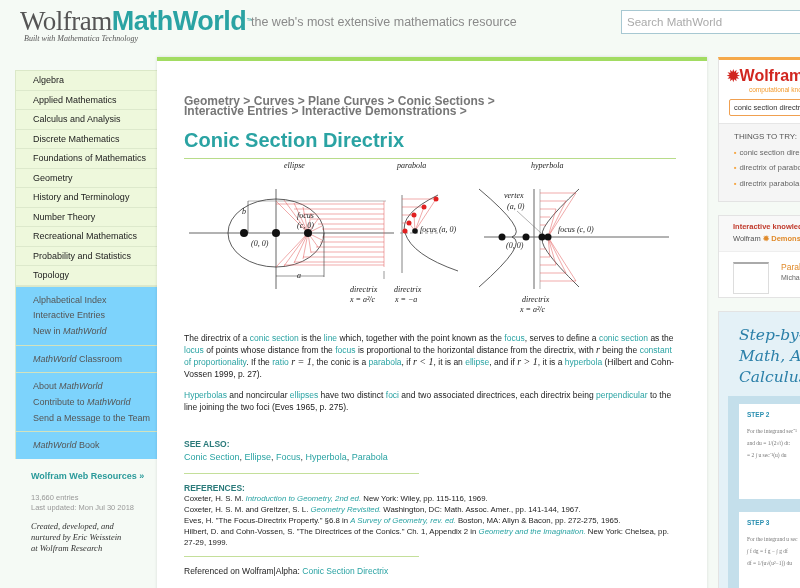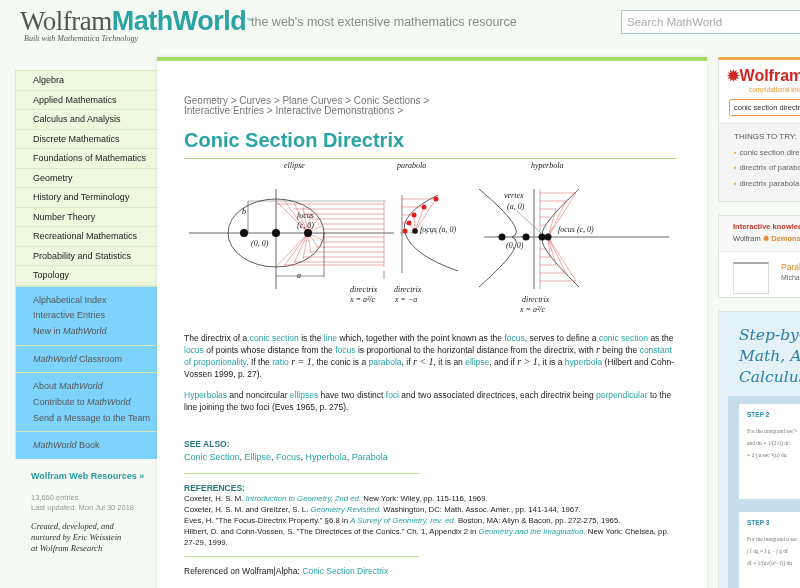--- a/index.html
+++ b/index.html
@@ -31,21 +31,21 @@
   .nav-sec .grp:last-child { border-bottom: none; }
   .nav-sec .item { font-size: 9px; color: #555; height: 15.7px; line-height: 15.7px; }
   .nav-sec i { font-style: italic; }
   .wwr { margin-top: 12px; padding-left: 16px; font-size: 9px; font-weight: bold; color: #2a9a9a; }
   .stats { margin-top: 12px; padding-left: 16px; font-size: 7.5px; color: #999; line-height: 10px; }
   .credit { margin-top: 8px; padding-left: 16px; font-family: "Liberation Serif", serif; font-style: italic; font-size: 8.5px; color: #333; line-height: 11px; }
 
   
   .main { position: absolute; left: 157px; top: 57px; width: 550px; height: 540px; background: #fff; border-top: 4px solid #a2dc62; box-shadow: 0 0 3px rgba(0,0,0,0.12); }
   .content { position: absolute; left: 27px; top: 35px; width: 495px; }
-  .crumbs { font-size: 10px; color: #777; line-height: 10px; }
+  .crumbs { font-size: 12px; color: #777; line-height: 10px; font-weight: bold; }
   .crumbs a { color: #777; }
   .title { font-size: 20px; color: #2aa3a3; margin-top: 13px; line-height: 22px; }
   .title-rule { height: 1px; background: #b8dc8a; margin-top: 7px; width: 492px; }
   .figure { position: relative; width: 492px; height: 165px; }
   .fig-label { position: absolute; font-family: "Liberation Serif", serif; font-style: italic; font-size: 8px; color: #222; }
   .para { font-size: 8.5px; line-height: 12px; color: #222; margin-top: 8px; }
   .para a { color: #2aa3a3; }
   .para .m { font-family: "Liberation Serif", serif; font-style: italic; font-size: 10px; }
   .sec-head { font-size: 8.5px; font-weight: bold; color: #2a7a7a; margin-top: 18px; }
   .see-also { font-size: 9px; color: #2aa3a3; margin-top: 3px; }

